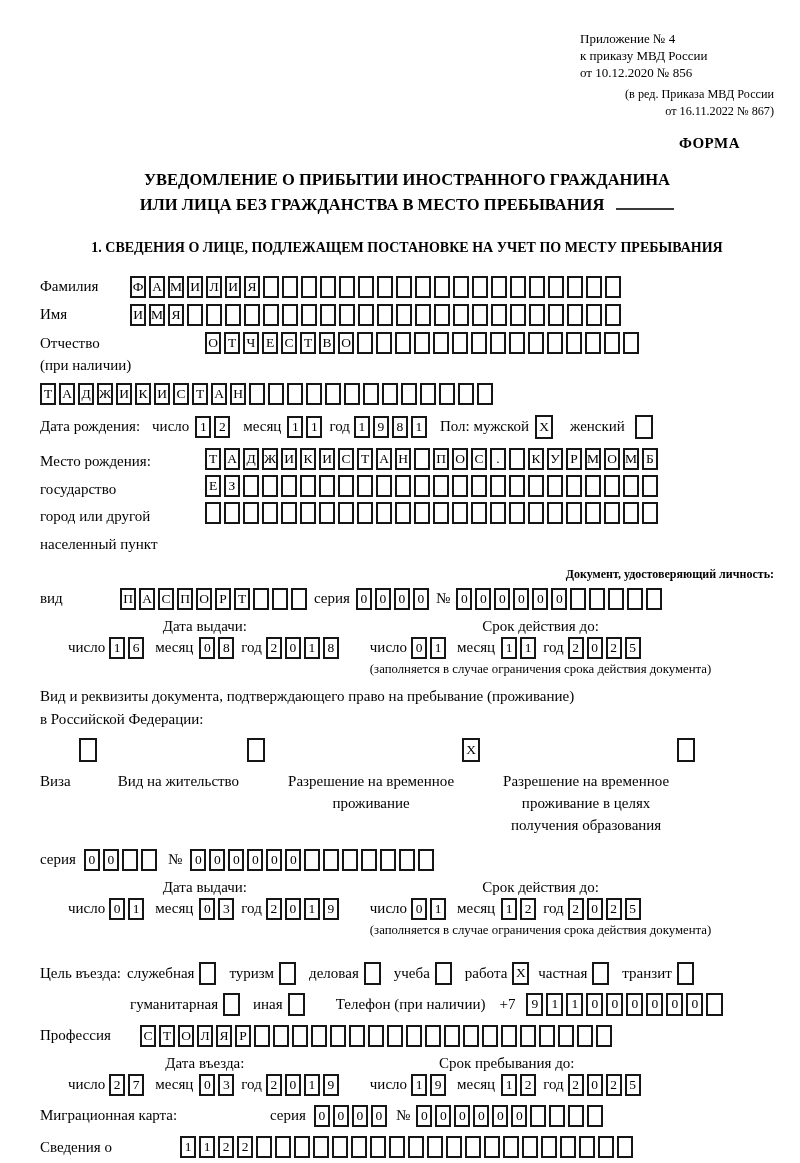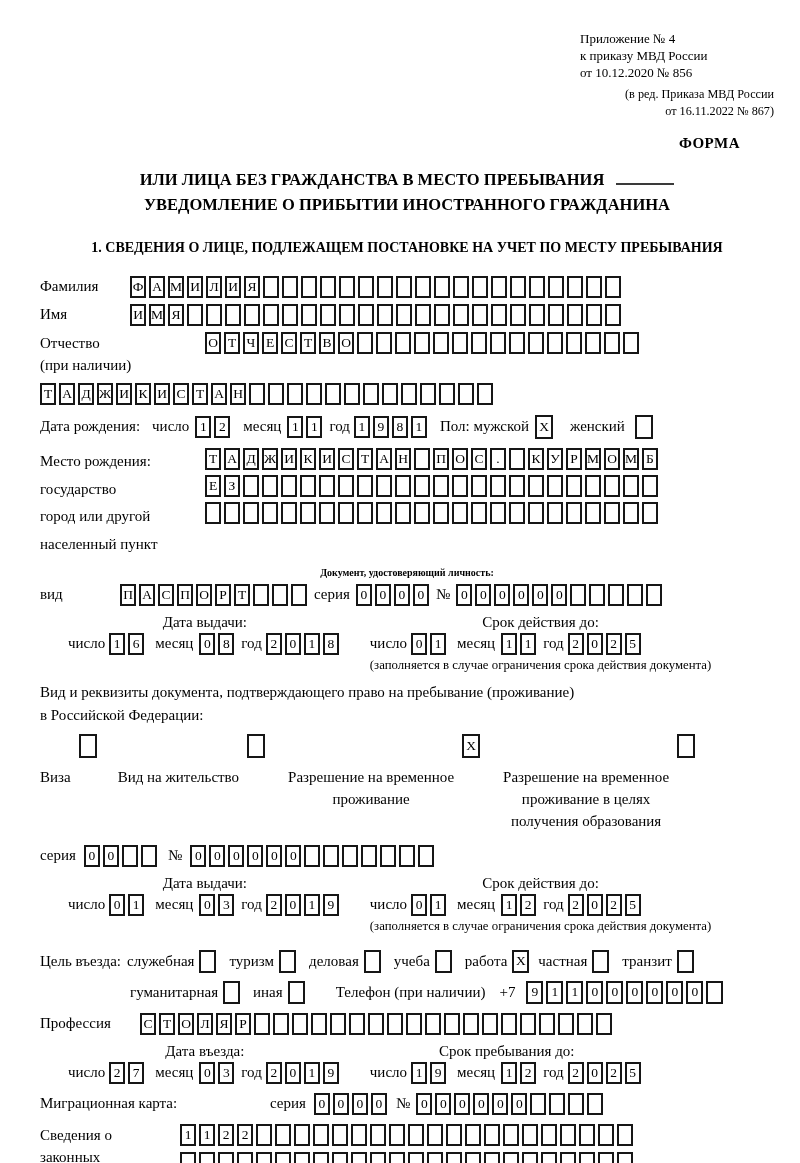--- a/index.html
+++ b/index.html
@@ -27,21 +27,21 @@
     display:inline-flex; align-items:center; justify-content:center;
     font-size:13.5px; flex:none; background:#fff;
   }
   .stack > .cellrow { display:flex; margin-bottom:5px; }
 
   .w90  { width:90px; }  .w100 { width:100px; } .w136 { width:136px; }
   .w165 { width:165px; } .w140 { width:140px; } .w80 { width:80px; }
   .mr4 { margin-right:4px; } .mr6 { margin-right:6px; } .mr8 { margin-right:8px; }
   .mr10 { margin-right:10px; } .mr12 { margin-right:12px; } .mr14 { margin-right:14px; }
 
-  .doc-heading { text-align:center; font-weight:bold; font-size:10px; margin-top:8px; }
+  .doc-heading { text-align:right; font-weight:bold; font-size:12px; margin-top:8px; }
 
   .datepair { display:flex; align-items:flex-start; margin-top:8px; }
   .datecol { }
   .datecol.left { margin-left:28px; }
   .datecol.right { margin-left:28px; }
   .datehead { text-align:center; font-size:15px; }
   .dategroup { display:inline-flex; align-items:center; margin-top:2px; }
   .datenote { font-size:12.8px; margin-top:3px; }
 
   .intro { margin-top:8px; line-height:1.55; }
@@ -67,22 +67,22 @@
     <div>от 10.12.2020 № 856</div>
     <div class="hdr-small">
       <div>(в ред. Приказа МВД России</div>
       <div>от 16.11.2022 № 867)</div>
     </div>
   </div>
 
   <div class="forma">ФОРМА</div>
 
   <div class="title">
+    <div>УВЕДОМЛЕНИЕ О ПРИБЫТИИ ИНОСТРАННОГО ГРАЖДАНИНА</div>
     <div><span>ИЛИ ЛИЦА БЕЗ ГРАЖДАНСТВА В МЕСТО ПРЕБЫВАНИЯ</span><span class="title-underline"></span></div>
-    <div>УВЕДОМЛЕНИЕ О ПРИБЫТИИ ИНОСТРАННОГО ГРАЖДАНИНА</div>
   </div>
 
   <div class="sec-heading">1. СВЕДЕНИЯ О ЛИЦЕ, ПОДЛЕЖАЩЕМ ПОСТАНОВКЕ НА УЧЕТ ПО МЕСТУ ПРЕБЫВАНИЯ</div>
 
   <div class="row" style="margin-top:20px;">
     <span class="lbl w90">Фамилия</span>
     <span class="cellrow">
         <span class="cell">Ф</span>
         <span class="cell">А</span>
         <span class="cell">М</span>
@@ -516,21 +516,21 @@
             <span class="cell">2</span>
             <span class="cell">0</span>
             <span class="cell">2</span>
             <span class="cell">5</span>
           </span>
       </div>
       <div class="datenote">(заполняется в случае ограничения срока действия документа)</div>
     </div>
   </div>
 
-  <div class="row purpose" style="margin-top:16px;">
+  <div class="row purpose" style="margin-top:24px;">
     <span class="lbl mr6">Цель въезда:</span>
     <span class="lbl">служебная</span>
     <span class="cellrow">
         <span class="cell"></span>
       </span>
     <span class="lbl">туризм</span>
     <span class="cellrow">
         <span class="cell"></span>
       </span>
     <span class="lbl">деловая</span>

